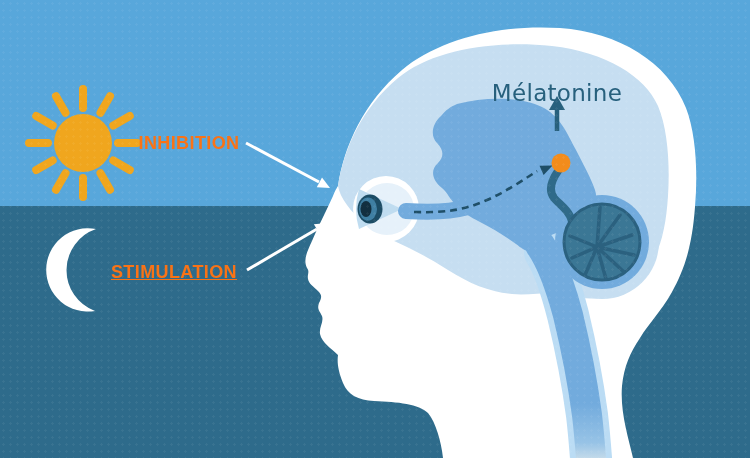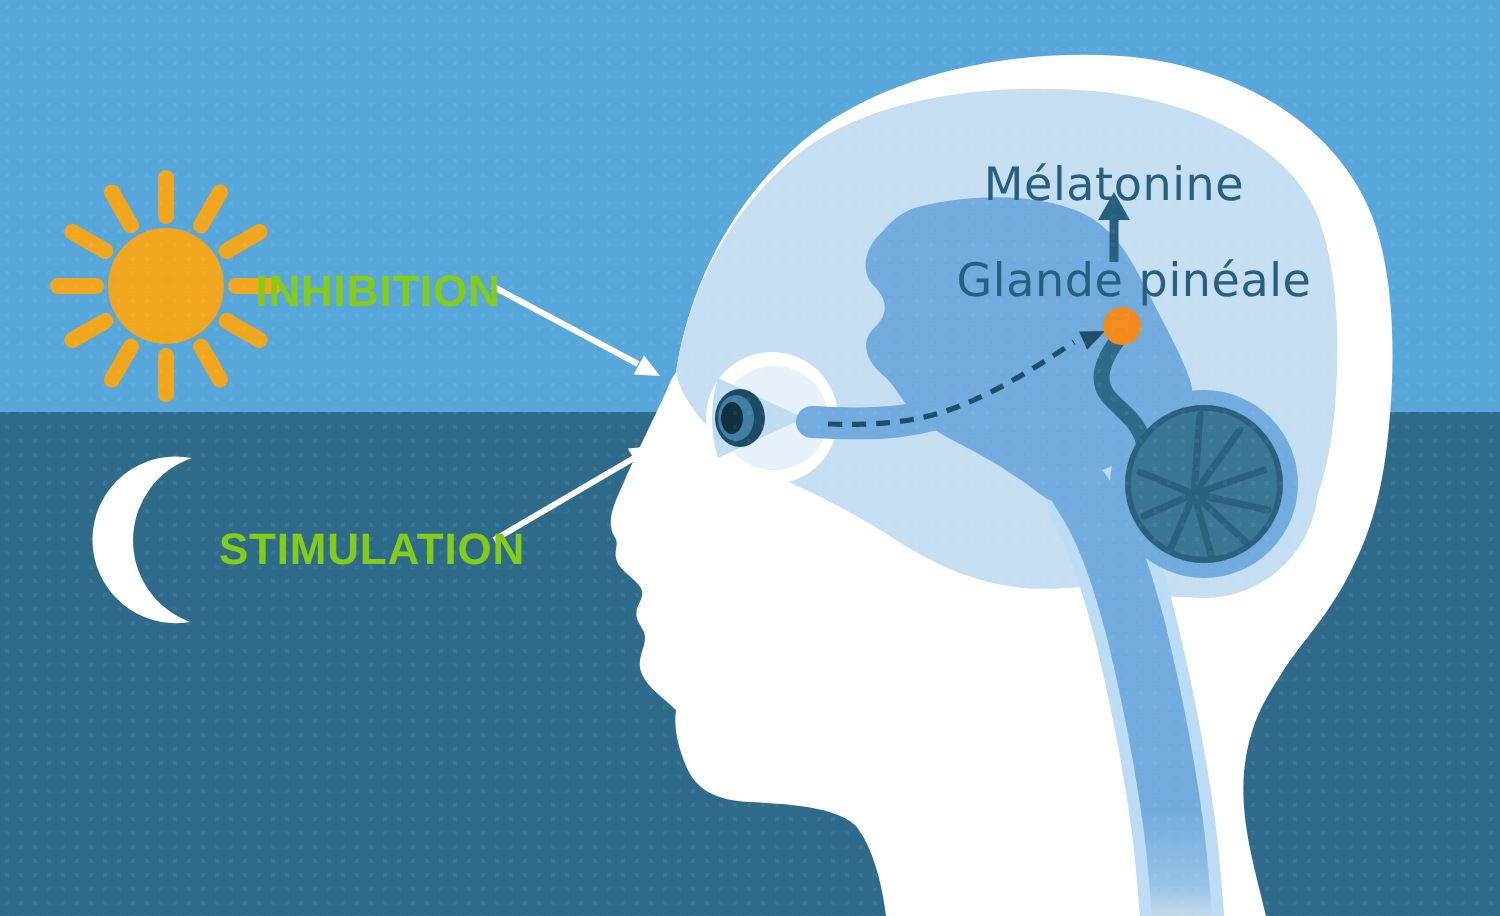--- a/index.html
+++ b/index.html
@@ -7,21 +7,21 @@
     position:relative;width:750px;height:458px;overflow:hidden;
     font-family:"Liberation Sans","DejaVu Sans",sans-serif;
   }
   #scene-svg{position:absolute;inset:0;display:block;}
   .dots{
     position:absolute;inset:0;pointer-events:none;
     background-image:radial-gradient(rgba(255,255,255,0.05) 1.1px, rgba(0,0,0,0) 1.1px);
     background-size:7px 7px;
   }
   .cap-label{
-    position:absolute;color:#84cc16;font-weight:bold;font-size:22px;
+    position:absolute;color:#f97316;font-weight:bold;font-size:18px;
     letter-spacing:0.4px;white-space:nowrap;transform:translateX(-50%);
   }
   .fr-label{
     position:absolute;color:#27607D;font-size:23px;font-family:"DejaVu Sans",sans-serif;
     letter-spacing:0.3px;white-space:nowrap;transform:translateX(-50%);
   }
 </style>
 </head>
 <body>
 
@@ -148,19 +148,18 @@
     <g>
       <line x1="247" y1="270" x2="317" y2="229" stroke="#FFFFFF" stroke-width="3"></line>
       <polygon points="327,223 319.5,233.8 313.9,224.3" fill="#FFFFFF"></polygon>
     </g>
   </svg>
 
   <div class="dots"></div>
 
   <div class="cap-label" style="left:189px;top:133px;">INHIBITION</div>
 
-  <div class="cap-label" style="left:186px;top:262px;">STIMULATION</div>
+  <div class="cap-label" style="left:174px;top:262px;text-decoration:underline;">STIMULATION</div>
 
   <div class="fr-label" style="left:557px;top:80px;">Mélatonine</div>
 
-  <div class="fr-label" style="left:567px;top:128px;">Glande pinéale</div>
 
 </div>
 
 </body></html>

